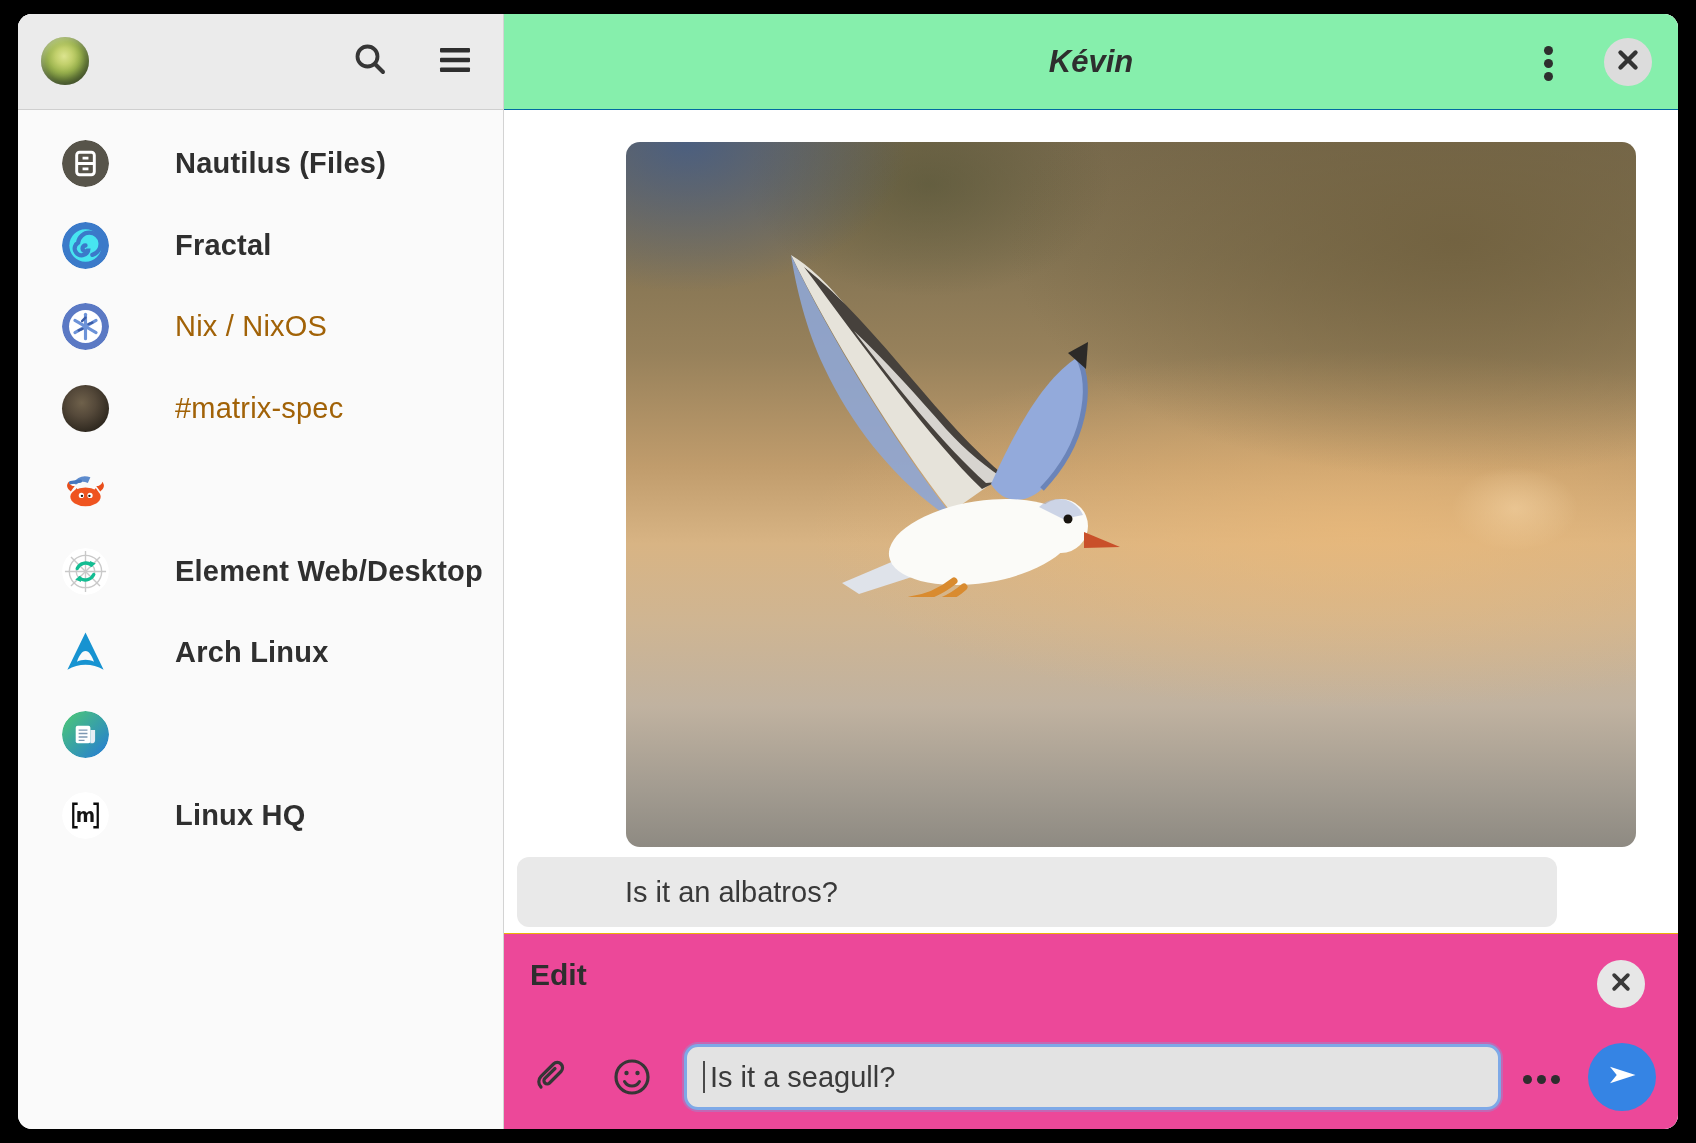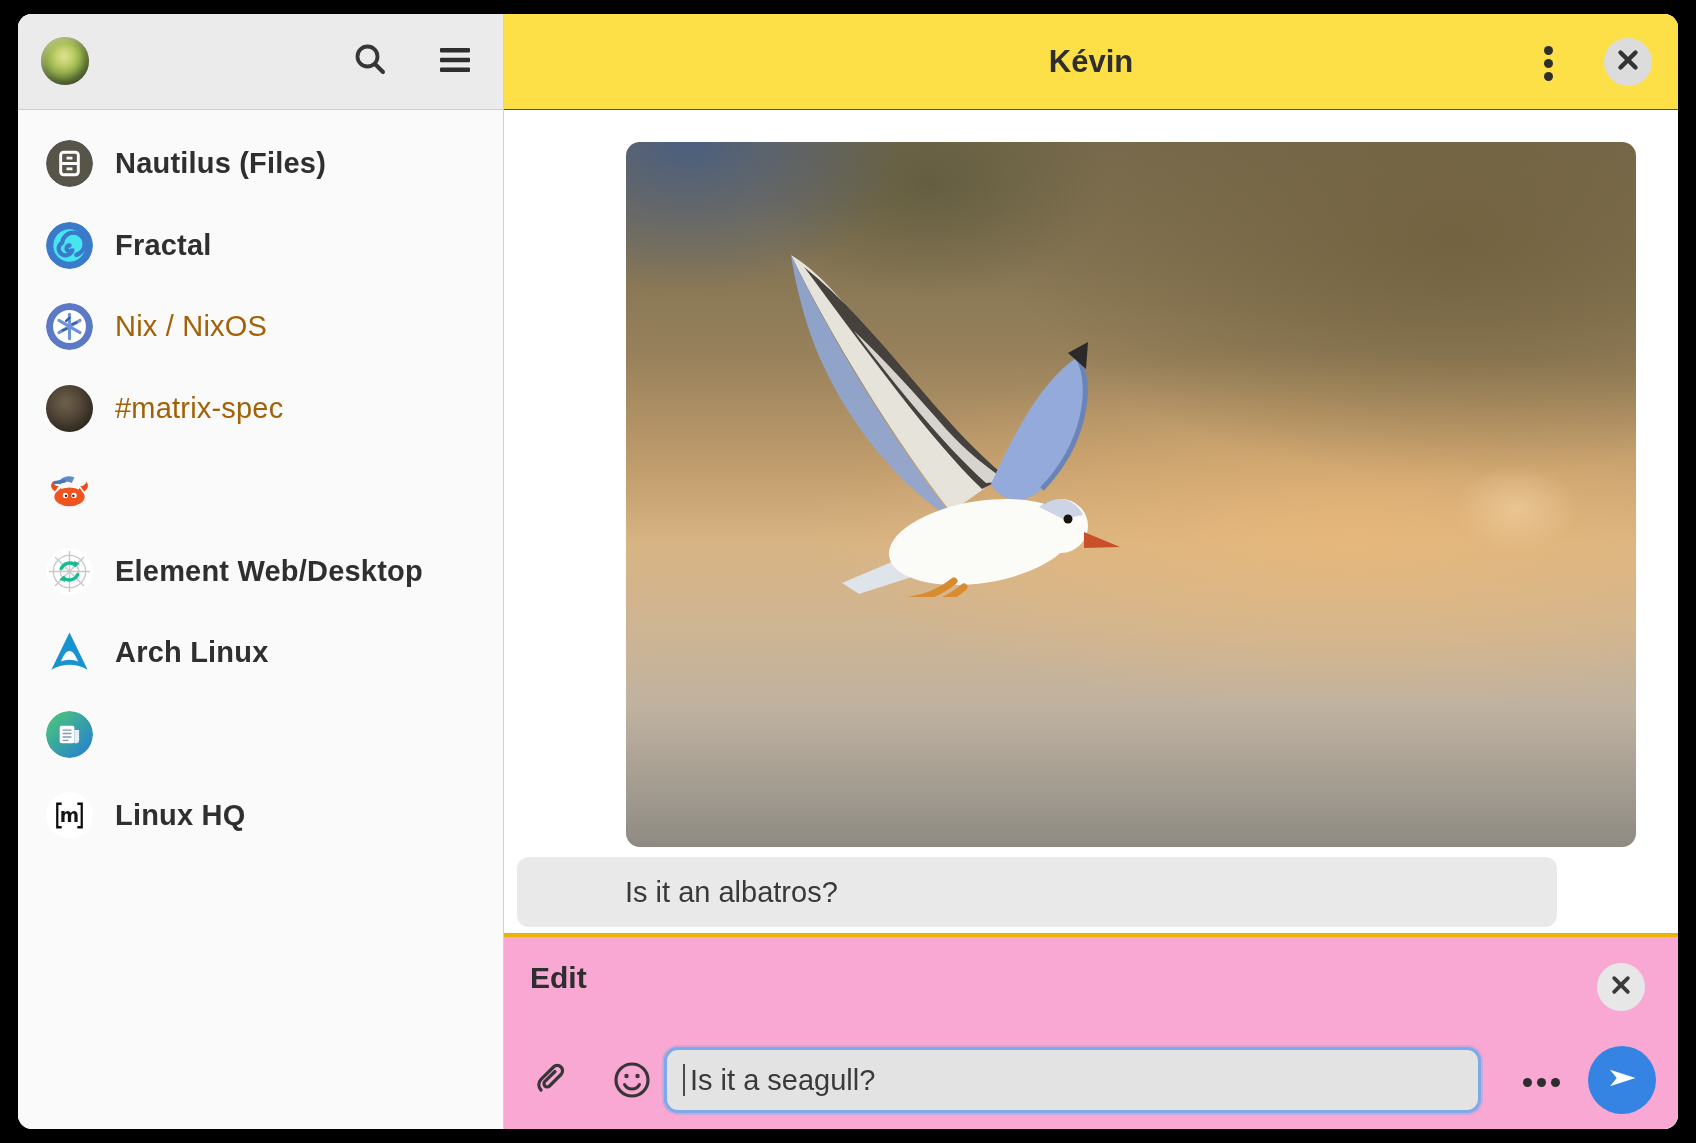--- a/index.html
+++ b/index.html
@@ -9,57 +9,57 @@
     display:flex;}
   
   .sidebar{width:485px;height:100%;background:#fafafa;border-right:1px solid #d3d3d3;
     flex:0 0 485px;position:relative;}
   .sidebar-header{height:95px;background:#ebebeb;border-bottom:1px solid #cfcfcf;position:relative;}
   .avatar{position:absolute;left:23px;top:23px;width:48px;height:48px;border-radius:50%;
     background:radial-gradient(circle at 48% 40%,#dce48f 0%,#c2d06c 22%,#9cb44f 42%,#7a9342 60%,#55683c 80%,#333f2d 100%);
     box-shadow:inset -3px -5px 8px rgba(30,40,20,.45), inset 2px 3px 5px rgba(255,255,240,.35);}
   .icon-btn{position:absolute;width:44px;height:44px;border-radius:8px;display:flex;align-items:center;justify-content:center;}
   .rooms{position:absolute;top:96px;left:0;right:0;padding-top:13px;}
-  .room{height:81.5px;display:flex;align-items:center;padding-left:28px;}
+  .room{height:81.5px;display:flex;align-items:center;padding-left:44px;gap:44px;}
   .ricon{width:47px;height:47px;flex:0 0 47px;border-radius:50%;overflow:hidden;display:block;}
   .ricon svg{display:block;width:47px;height:47px;}
   .rlabel{margin-left:22px;font-size:29px;color:#a16207;letter-spacing:.2px;white-space:nowrap;
     overflow:hidden;text-overflow:ellipsis;max-width:340px;}
   .room.bold .rlabel{font-weight:700;color:#2f2f2f;}
   .photo-avatar{background:radial-gradient(circle at 42% 38%,#6f614b 0%,#55493a 35%,#332c22 70%,#15120d 100%);}
   
   .main{flex:1;position:relative;height:100%;background:#fff;}
-  .main-header{height:95px;background:#fde047;border-bottom:1px solid #0369a1;position:relative;}
+  .main-header{height:95px;background:#86efac;border-bottom:1px solid #0369a1;position:relative;font-style:italic;}
   .title{position:absolute;left:0;right:0;top:0;height:95px;display:flex;align-items:center;justify-content:center;
     font-size:31px;font-weight:700;color:#2e2e2e;}
   .kebab-btn{left:1022px;top:27px;}
   .circle-btn{position:absolute;width:48px;height:48px;border-radius:50%;display:flex;align-items:center;justify-content:center;}
   .close-header{left:1100px;top:24px;background:#dcdcdc;}
   
   .content{position:absolute;top:96px;left:0;width:1174px;height:822px;background:#fff;}
   .photo{position:absolute;left:122px;top:32px;width:1010px;height:705px;border-radius:14px;overflow:hidden;
     background:
       radial-gradient(ellipse 340px 230px at 6% 0%, rgba(64,92,140,.8), rgba(64,92,140,0) 65%),
       radial-gradient(ellipse 620px 330px at 82% 14%, rgba(112,96,62,.85), rgba(112,96,62,0) 72%),
       radial-gradient(ellipse 260px 160px at 30% 6%, rgba(84,84,54,.6), rgba(84,84,54,0) 70%),
       radial-gradient(ellipse 760px 250px at 72% 55%, rgba(238,186,120,.65), rgba(238,186,120,0) 72%),
       radial-gradient(ellipse 90px 60px at 88% 52%, rgba(255,240,210,.5), rgba(255,240,210,0) 70%),
       linear-gradient(180deg,#786a4d 0%,#847453 16%,#97815b 30%,#c09c6c 46%,#d8b484 57%,#cfb592 68%,#c0b2a0 80%,#a29b90 92%,#8e8a82 100%);}
   .seagull{position:absolute;left:120px;top:95px;width:380px;height:360px;}
   .bubble{position:absolute;left:13px;top:747px;width:1040px;height:70px;border-radius:12px;background:#e9e9e9;
     display:flex;align-items:center;}
   .bubble-text{padding-left:108px;font-size:29px;color:#393939;}
   
-  .edit-panel{position:absolute;left:0;top:919px;width:1174px;height:196px;background:#f9a8d4;border-top:4px solid #eab308;}
+  .edit-panel{position:absolute;left:0;top:919px;width:1174px;height:196px;background:#ec4899;border-top:1px solid #eab308;}
   .edit-label{position:absolute;left:26px;top:24px;font-size:30px;font-weight:700;color:#2e2e2e;}
   .close-edit{left:1093px;top:26px;background:#e7e7e7;}
   .composer-icon{position:absolute;width:44px;height:44px;display:flex;align-items:center;justify-content:center;}
   .attach{left:24px;top:123px;}
   .emoji{left:106px;top:123px;}
-  .entry{position:absolute;left:160px;top:110px;width:817px;height:66px;border-radius:14px;background:#e3e3e3;
+  .entry{position:absolute;left:180px;top:110px;width:817px;height:66px;border-radius:14px;background:#e3e3e3;
     border:3px solid #7ea9e7;box-shadow:0 0 0 2px rgba(120,167,230,.35);box-sizing:border-box;
     display:flex;align-items:center;}
   .caret{width:2px;height:32px;background:#4a4a4a;margin-left:16px;}
   .entry-text{margin-left:5px;font-size:29px;color:#3a3a3a;}
   .more-btn{left:1015px;top:123px;}
   .dots3 span{display:inline-block;width:9px;height:9px;border-radius:50%;background:#2e2e2e;margin:0 2.5px;}
   .send-btn{position:absolute;left:1084px;top:109px;width:68px;height:68px;border-radius:50%;background:#3584e4;
     display:flex;align-items:center;justify-content:center;}
   .kdots span{display:block;width:9px;height:9px;border-radius:50%;background:#2e2e2e;margin:4px auto;}
 </style>

